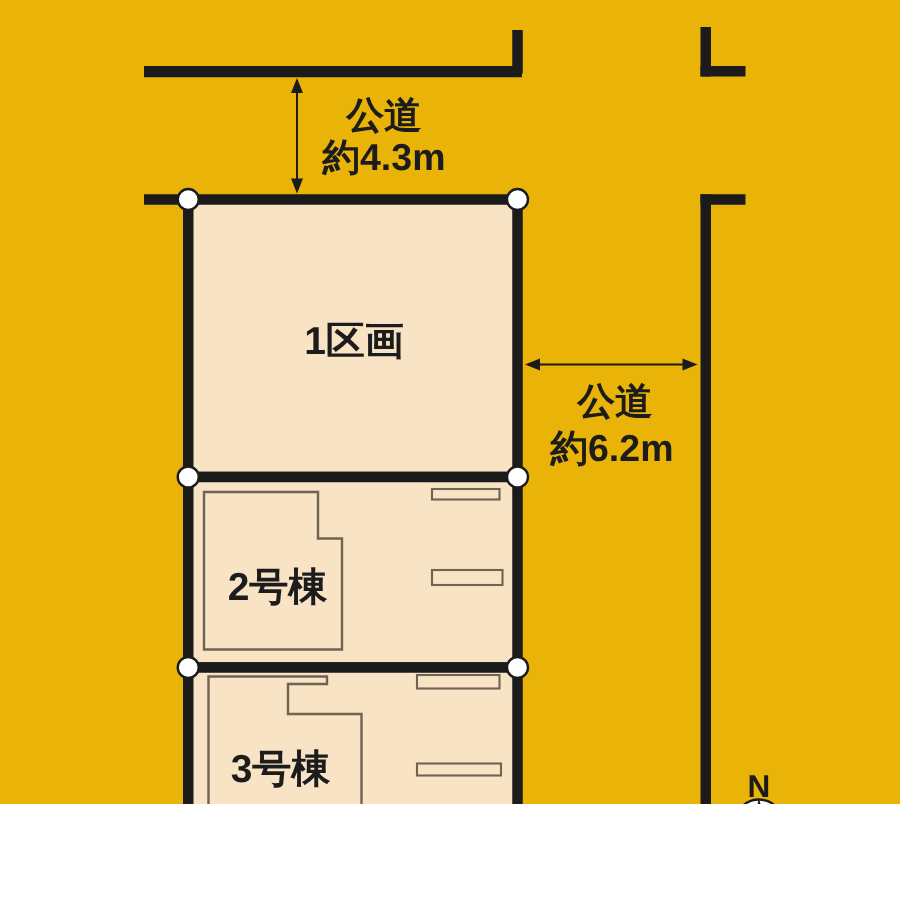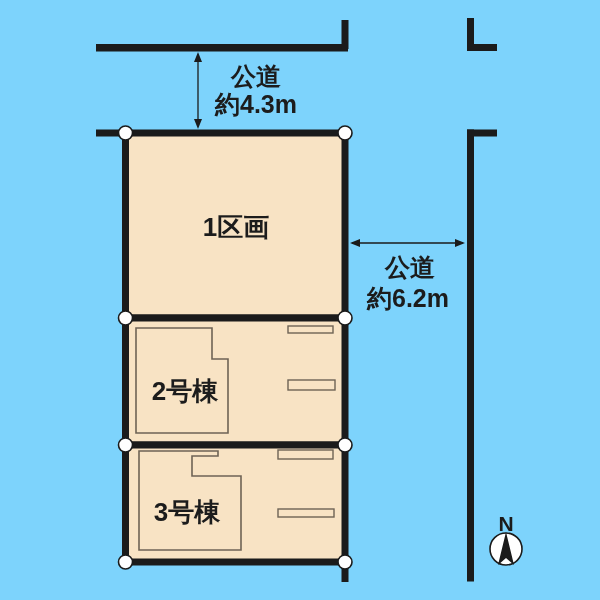--- a/index.html
+++ b/index.html
@@ -1,19 +1,19 @@
 <!DOCTYPE html>
 <html><head>
 <meta charset="utf-8">
 <style>
   html,body{margin:0;padding:0;background:#ffffff;}
   .stage{
     position:relative;
-    width:600px;height:600px;
-    background:#7dd3fc;
+    width:600px;height:536px;
+    background:#eab308;
     font-family:"Liberation Sans", sans-serif;
     overflow:hidden;
   }
   svg{display:block;}
   .road-line{fill:#1b1b1b;}
   .lot{stroke:#1b1b1b;stroke-width:7;}
   .building{fill:none;stroke:#6e6355;stroke-width:1.6;}
   .parking{fill:none;stroke:#6e6355;stroke-width:1.4;}
   .survey{fill:#ffffff;stroke:#1b1b1b;stroke-width:1.6;}
   .dim{stroke:#1b1b1b;stroke-width:1.3;fill:none;}

